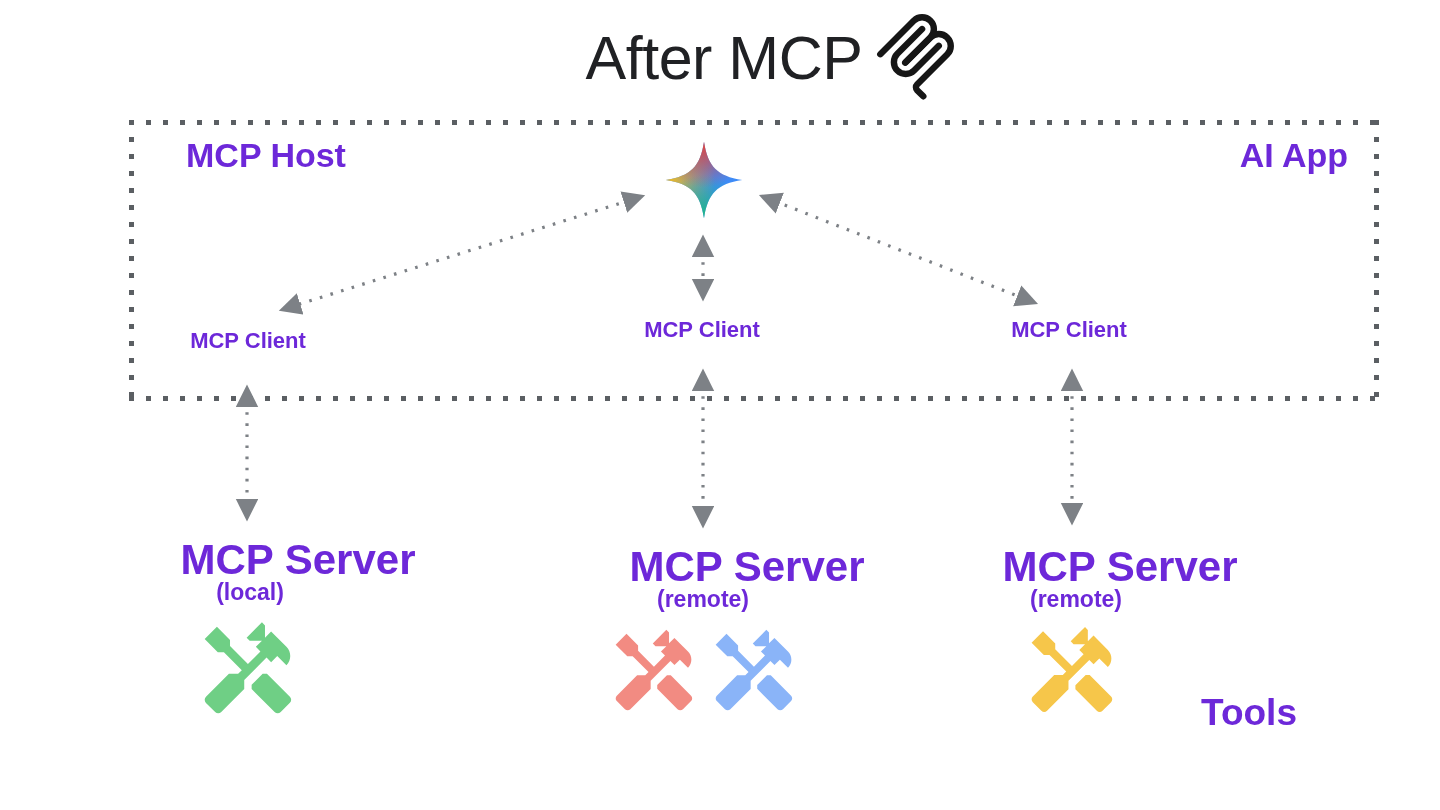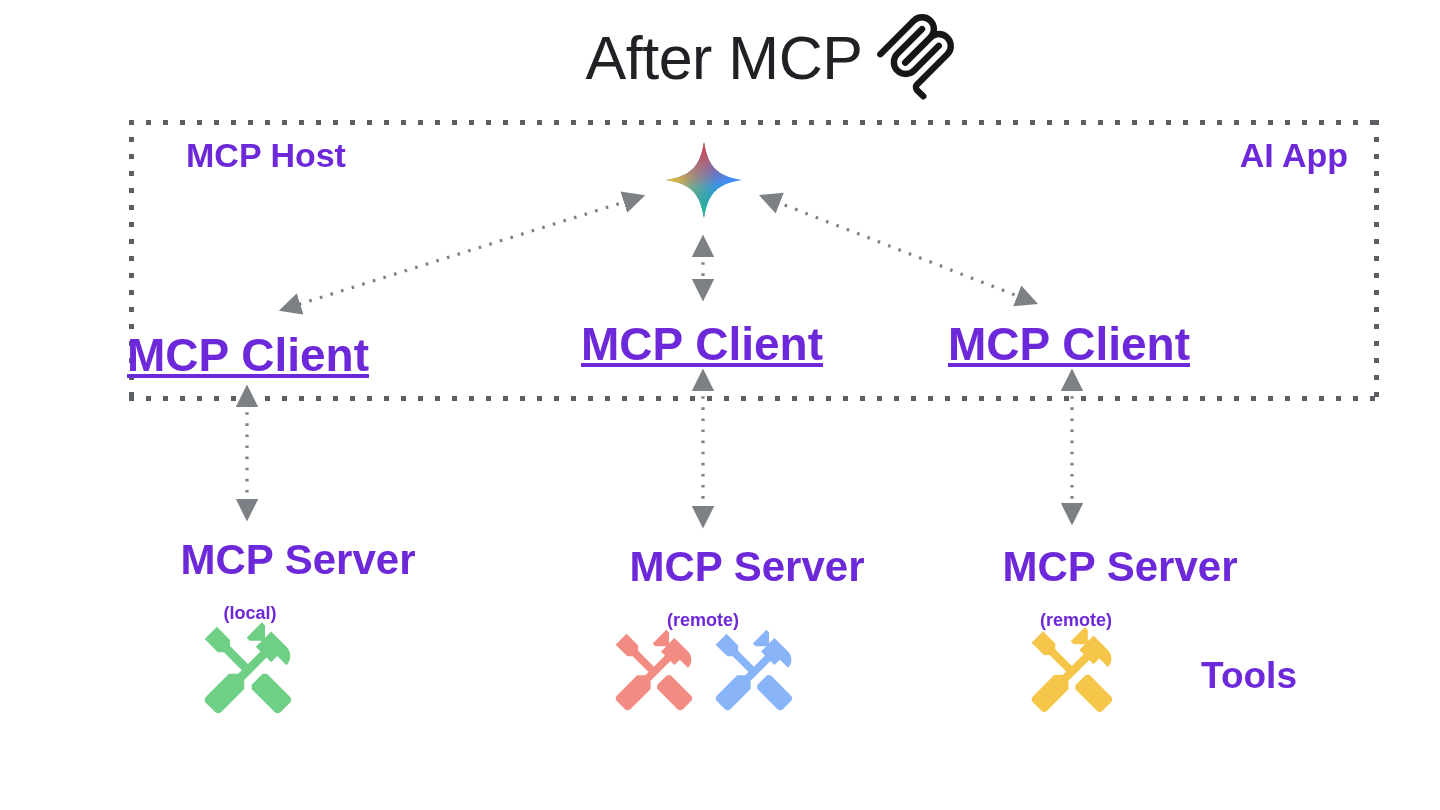--- a/index.html
+++ b/index.html
@@ -35,44 +35,44 @@
   .gray-label { color: #6d28d9; font-weight: bold; white-space: nowrap; }
 
   .host-label { position: absolute; left: 186px; top: 136px; font-size: 34px; }
   .app-label  { position: absolute; right: 92px; top: 136px; font-size: 34px; text-align: center; }
 
   
   .gemini-star { position: absolute; left: 665px; top: 141px; width: 78px; height: 78px; }
   .gemini-star svg { width: 100%; height: 100%; }
 
   
-  .client { position: absolute; transform: translateX(-50%); font-size: 46px; text-decoration: underline; }
+  .client { position: absolute; transform: translateX(-50%); font-size: 22px; }
   .client-1 { left: 248px;  top: 328px; }
   .client-2 { left: 702px;  top: 317px; }
   .client-3 { left: 1069px; top: 317px; }
 
   
   .server-label { position: absolute; transform: translateX(-50%); font-size: 42px; margin-left: 44px; }
-  .server-sub   { position: absolute; transform: translateX(-50%); font-size: 18px; margin-top: 24px; }
+  .server-sub   { position: absolute; transform: translateX(-50%); font-size: 23px; }
   .server-1 { left: 254px;  top: 536px; }
   .server-2 { left: 703px;  top: 543px; }
   .server-3 { left: 1076px; top: 543px; }
   .sub-1 { left: 250px;  top: 579px; }
   .sub-2 { left: 703px;  top: 586px; }
   .sub-3 { left: 1076px; top: 586px; }
 
   
   .tool { position: absolute; transform: translateX(-50%); }
   .tool svg { width: 100%; height: 100%; display: block; }
   .tool-green  { left: 248px;  top: 618px; width: 104px; height: 104px; }
   .tool-red    { left: 654px;  top: 626px; width: 92px;  height: 92px; }
   .tool-blue   { left: 754px;  top: 626px; width: 92px;  height: 92px; }
   .tool-yellow { left: 1072px; top: 623px; width: 97px;  height: 97px; }
 
-  .tools-label { position: absolute; left: 1249px; top: 655px; transform: translateX(-50%); font-size: 37px; }
+  .tools-label { position: absolute; left: 1249px; top: 692px; transform: translateX(-50%); font-size: 37px; }
 
   
   .arrows { position: absolute; left: 0; top: 0; width: 1440px; height: 810px; pointer-events: none; }
 </style>
 </head>
 <body>
 
 <div class="canvas">
 
   <div class="title-row">

